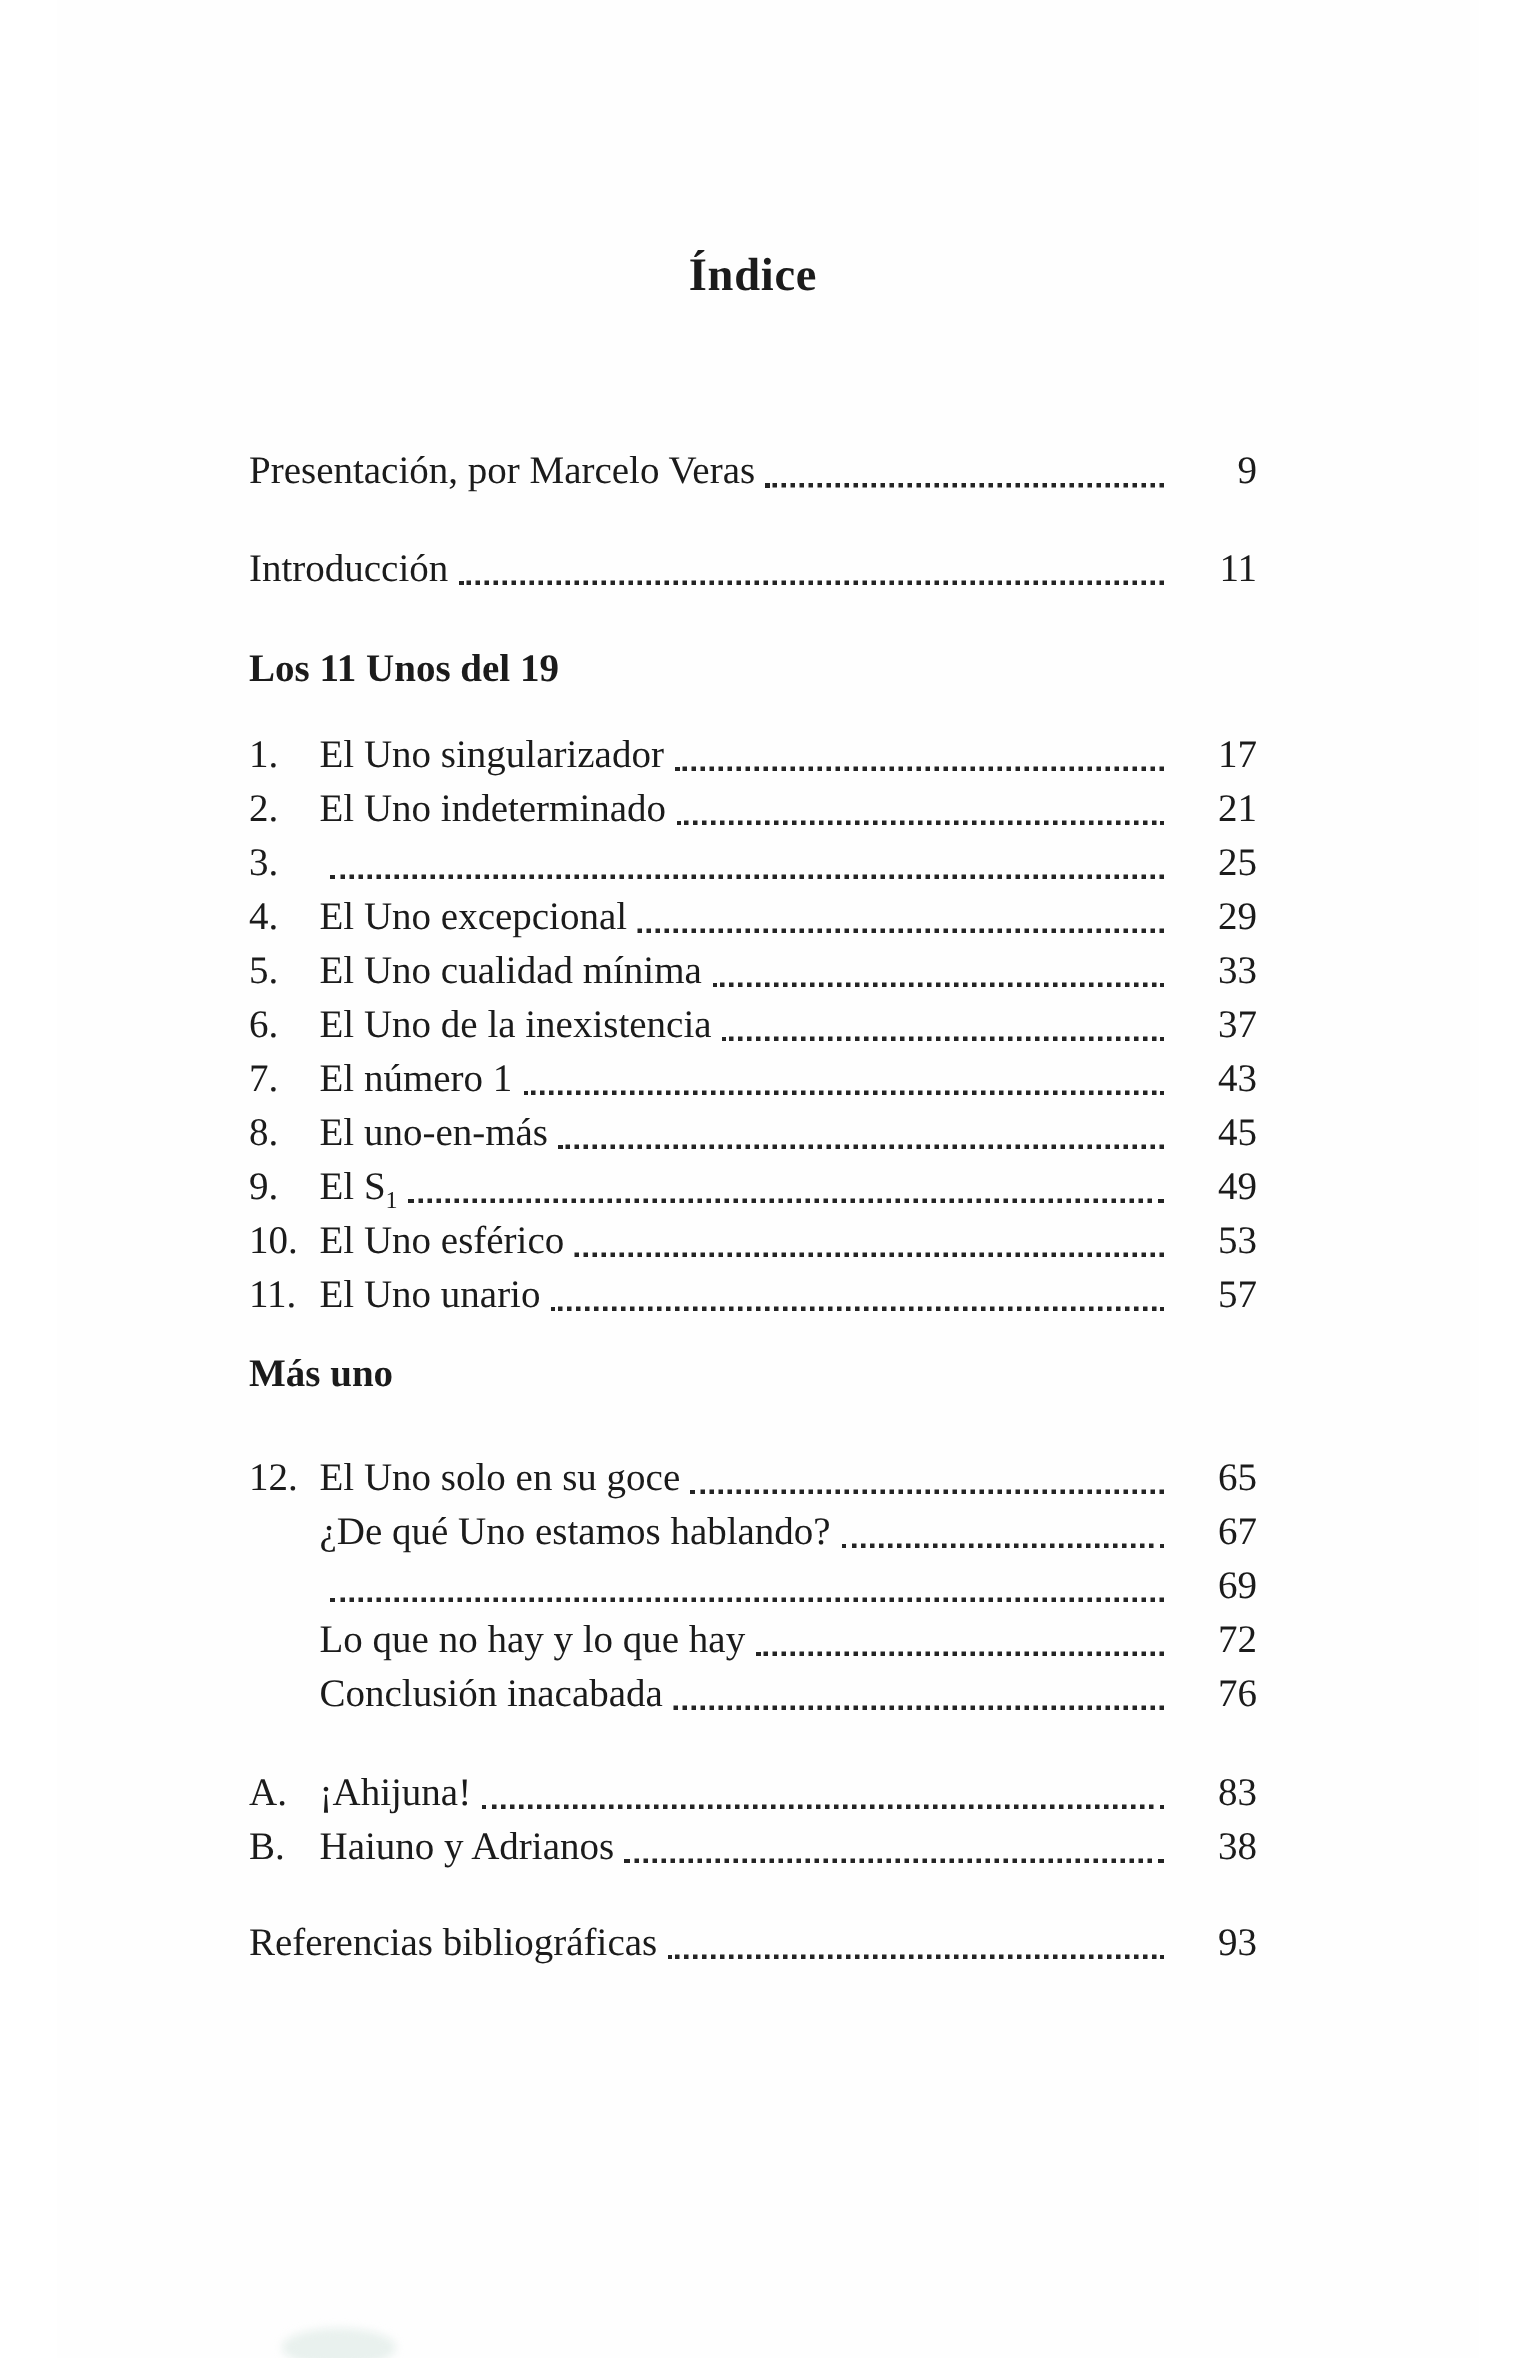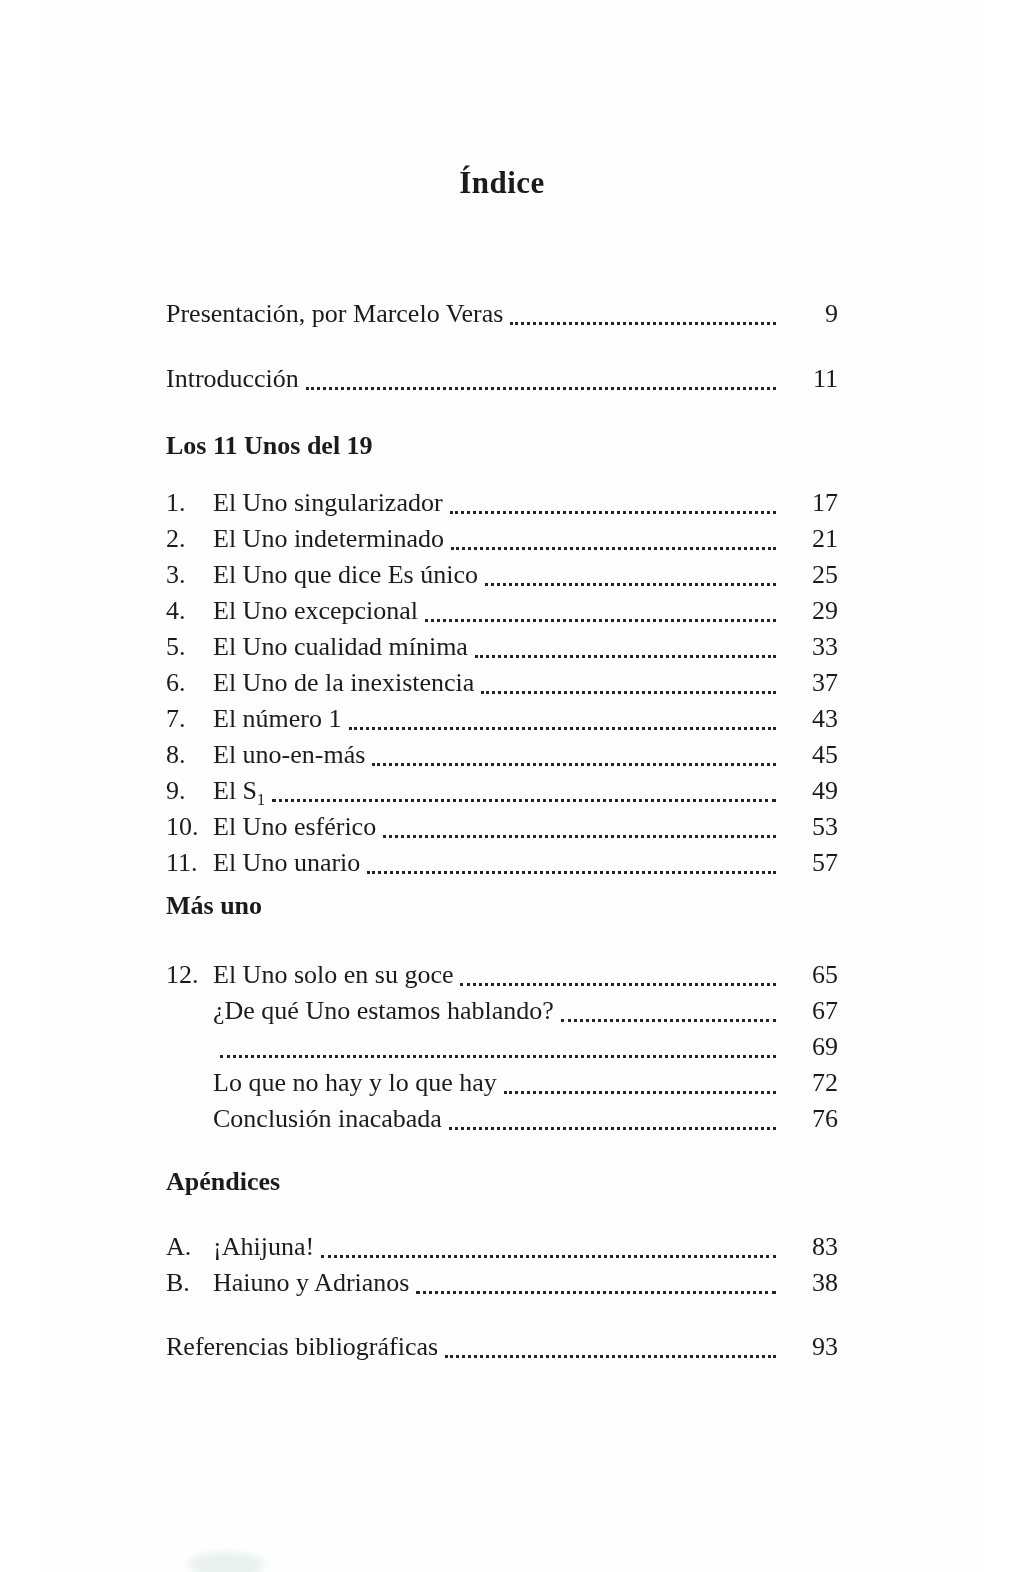--- a/index.html
+++ b/index.html
@@ -55,21 +55,21 @@
     min-width: 30px;
   }
   .pagenum {
     flex: none;
     width: 44px;
     text-align: right;
   }
   
   [data-group="front"] .toc-row + .toc-row { margin-top: 29px; }
   [data-group="front"] { margin-bottom: 34px; }
-  [data-group="unos"] { margin-bottom: 10px; }
+  [data-group="unos"] { margin-bottom: 20px; }
   [data-group="masuno"] .group-heading { margin-bottom: 36px; }
   [data-group="masuno"] { margin-bottom: 30px; }
   [data-group="apendices"] .group-heading { margin-bottom: 32px; }
   [data-group="apendices"] { margin-bottom: 28px; }
   
   .scan-smudge {
     position: absolute;
     left: 150px;
     bottom: -6px;
     width: 76px;
@@ -106,21 +106,20 @@
           <span class="pagenum">17</span>
         </div>
         <div class="toc-row">
           <span class="entry-num">2.</span>
           <span class="entry-label"><span>El Uno indeterminado</span></span>
           <span class="dots"></span>
           <span class="pagenum">21</span>
         </div>
         <div class="toc-row">
           <span class="entry-num">3.</span>
-          <span class="entry-label"><span>El Uno que dice </span><span class="it">Es único</span></span>
           <span class="dots"></span>
           <span class="pagenum">25</span>
         </div>
         <div class="toc-row">
           <span class="entry-num">4.</span>
           <span class="entry-label"><span>El Uno excepcional</span></span>
           <span class="dots"></span>
           <span class="pagenum">29</span>
         </div>
         <div class="toc-row">
@@ -188,21 +187,20 @@
           <span class="dots"></span>
           <span class="pagenum">72</span>
         </div>
         <div class="toc-row level-2">
           <span class="entry-label"><span class="it">Conclusión inacabada</span></span>
           <span class="dots"></span>
           <span class="pagenum">76</span>
         </div>
       </section>
       <section class="toc-group" data-group="apendices">
-        <h2 class="group-heading">Apéndices</h2>
         <div class="toc-row">
           <span class="entry-num">A.</span>
           <span class="entry-label"><span>¡Ahijuna!</span></span>
           <span class="dots"></span>
           <span class="pagenum">83</span>
         </div>
         <div class="toc-row">
           <span class="entry-num">B.</span>
           <span class="entry-label"><span class="it">Haiuno</span><span> y Adrianos</span></span>
           <span class="dots"></span>

